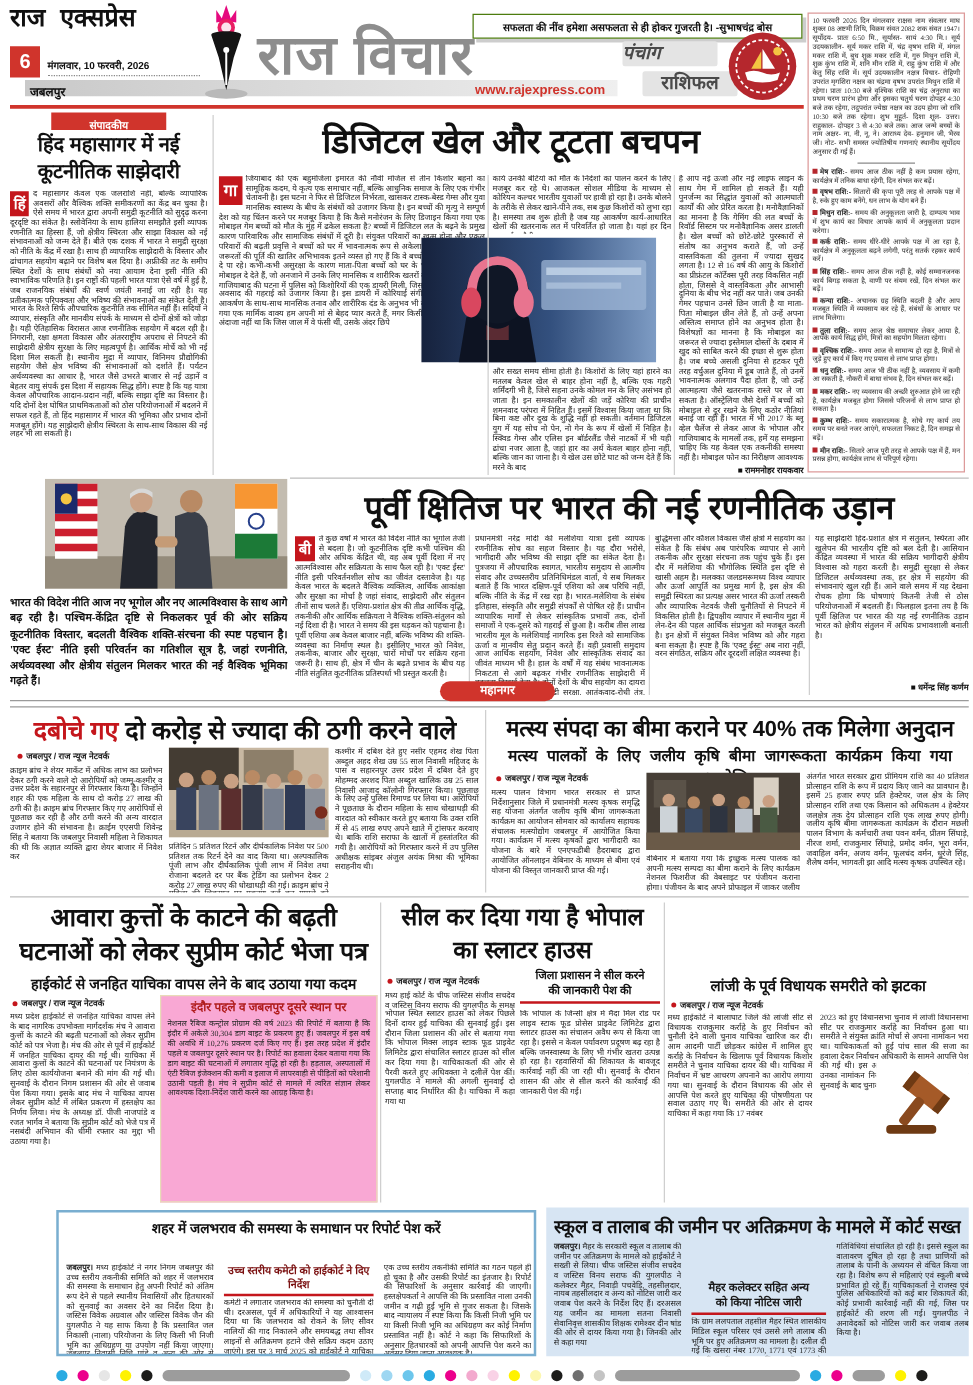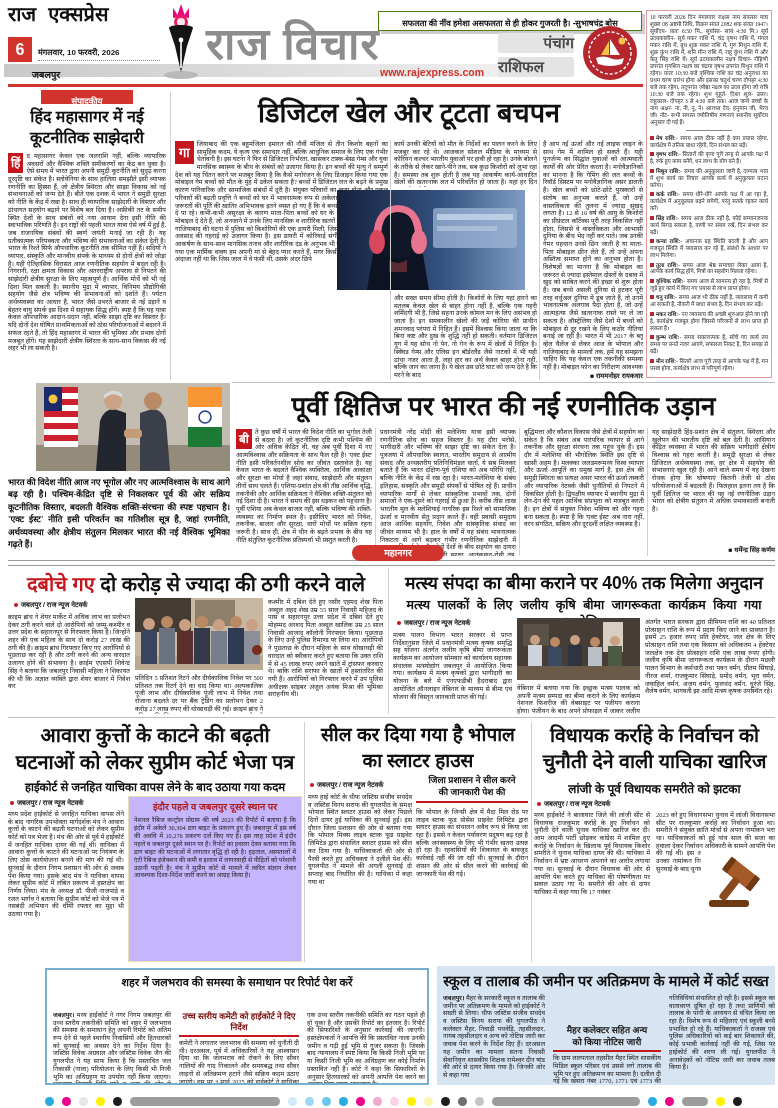--- a/index.html
+++ b/index.html
@@ -24,21 +24,21 @@
   .mbar{display:inline-block;height:9px;border-radius:5px;background:#9c9c9c;margin-right:4px;vertical-align:middle;}
 </style>
 </head>
 <body>
 
 <div id="page">
 
   <div class="abs hl" style="left:8px;top:0;width:152px;font-size:20px;font-family:Liberation Mono, monospace;">राज एक्सप्रेस</div>
   <div class="abs" style="left:8px;top:37px;width:24px;height:25px;background:#d0342c;color:#fff;text-align:center;font:bold 16px/25px 'Liberation Sans',sans-serif;">6</div>
   <div class="abs hl" style="left:38px;top:46px;width:122px;font-size:8px;border-bottom:1px dotted #888;padding-bottom:3px;">मंगलवार, 10 फरवरी, 2026</div>
-  <div class="abs" style="left:4px;top:64px;width:474px;height:13px;background:linear-gradient(90deg,#c9c9c9,#efefef);padding-left:24px;">
+  <div class="abs" style="left:20px;top:64px;width:474px;height:13px;background:linear-gradient(90deg,#c9c9c9,#efefef);">
     <span class="hl" style="font-size:9.5px;padding-left:4px;line-height:13px;display:inline-block;">जबलपुर</span>
   </div>
 
   <div class="abs" style="left:161px;top:2px;width:40px;height:80px;">
     <svg width="40" height="80" viewBox="0 0 40 80">
       <ellipse cx="20" cy="73" rx="17" ry="4" fill="#b9b9b9"></ellipse>
       <path d="M20 2 L16 14 L24 14 Z" fill="#e5097f"></path>
       <path d="M12 6 L12 16 L18 15 Z" fill="#e5097f"></path>
       <path d="M28 6 L28 16 L22 15 Z" fill="#e5097f"></path>
       <circle cx="20" cy="20" r="7" fill="#e91e63"></circle>
@@ -46,24 +46,24 @@
       <path d="M8 26 C8 22 32 22 32 26 L26 44 L20 70 L14 44 Z" fill="#141414"></path>
       <circle cx="20" cy="38" r="2.4" fill="#fff"></circle>
       <rect x="19.2" y="40" width="1.6" height="26" fill="#fff"></rect>
     </svg>
   </div>
   <div class="abs hl" style="left:206px;top:12px;width:276px;font-size:44px;color:#8d8d8d;letter-spacing:1px;">राज विचार</div>
   <div class="abs hl" style="left:380px;top:66px;width:104px;font-size:10.5px;color:#d0342c;">www.rajexpress.com</div>
   <div class="abs" style="left:378px;top:11px;width:262px;height:18px;border:1px solid #4d7c0f;box-shadow:3px 3px 0 #cdcdcd;background:#fff;text-align:center;">
     <span class="hl" style="font-size:8.2px;line-height:18px;">सफलता की नींव हमेशा असफलता से ही होकर गुजरती है। -सुभाषचंद्र बोस</span>
   </div>
-  <div class="abs" style="left:498px;top:33px;width:76px;height:20px;background:#e4e4e4;border-radius:2px;text-align:right;">
+  <div class="abs" style="left:498px;top:33px;width:76px;height:20px;background:#e4e4e4;border-radius:2px;text-align:left;font-style:italic;">
     <span class="hl" style="font-size:15px;color:#4a4a4a;line-height:20px;">पंचांग</span>
   </div>
-  <div class="abs" style="left:498px;top:57px;width:76px;height:20px;background:#e4e4e4;border-radius:2px;">
+  <div class="abs" style="left:514px;top:57px;width:76px;height:20px;background:#e4e4e4;border-radius:2px;text-align:center;">
     <span class="hl" style="font-size:15px;color:#4a4a4a;line-height:20px;">राशिफल</span>
   </div>
 
   <div class="abs" style="left:582px;top:25px;width:56px;height:56px;">
     <svg width="56" height="56" viewBox="0 0 56 56">
       <circle cx="28" cy="28" r="27" fill="#b5272d"></circle>
       <circle cx="28" cy="28" r="21" fill="none" stroke="#ffffff" stroke-width="1.4" stroke-dasharray="3 2"></circle>
       <path d="M28 14 L28 30 L38 30 Z" fill="#fff"></path>
       <path d="M27 16 L27 30 L19 30 Z" fill="#f4c542"></path>
       <path d="M14 33 Q21 30 28 33 Q35 36 42 33 L40 39 Q28 43 16 39 Z" fill="#fff"></path>
@@ -247,21 +247,21 @@
 
   <div class="abs subhl" style="left:8px;top:779px;width:294px;font-size:11.5px;">हाईकोर्ट से जनहित याचिका वापस लेने के बाद उठाया गया कदम</div>
   <div class="abs hl" style="left:8px;top:722px;width:294px;font-size:20px;line-height:1.35;text-align:center;">
     <div>आवारा कुत्तों के काटने की बढ़ती</div>
     <div>घटनाओं को लेकर सुप्रीम कोर्ट भेजा पत्र</div>
   </div>
   <div class="abs byl" style="left:10px;top:798px;width:116px;">
     <span class="dot"></span><span>जबलपुर / राज न्यूज नेटवर्क</span>
   </div>
   <div class="abs col" style="left:8px;top:810px;width:116px;height:152px;">मध्य प्रदेश हाईकोर्ट से जनहित याचिका वापस लेने के बाद नागरिक उपभोक्ता मार्गदर्शक मंच ने आवारा कुत्तों के काटने की बढ़ती घटनाओं को लेकर सुप्रीम कोर्ट को पत्र भेजा है। मंच की ओर से पूर्व में हाईकोर्ट में जनहित याचिका दायर की गई थी। याचिका में आवारा कुत्तों के काटने की घटनाओं पर नियंत्रण के लिए ठोस कार्ययोजना बनाने की मांग की गई थी। सुनवाई के दौरान निगम प्रशासन की ओर से जवाब पेश किया गया। इसके बाद मंच ने याचिका वापस लेकर सुप्रीम कोर्ट में लंबित प्रकरण में हस्तक्षेप का निर्णय लिया। मंच के अध्यक्ष डॉ. पीजी नाजपांडे व रजत भार्गव ने बताया कि सुप्रीम कोर्ट को भेजे पत्र में नसबंदी अभियान की धीमी रफ्तार का मुद्दा भी उठाया गया है।</div>
-  <div class="abs" style="left:128px;top:796px;width:174px;height:166px;background:#c4b5fd;border:1px solid #e8dcb8;box-sizing:border-box;padding:4px 5px;overflow:hidden;">
+  <div class="abs" style="left:128px;top:796px;width:174px;height:166px;background:#f9a8d4;border:1px solid #e8dcb8;box-sizing:border-box;padding:4px 5px;overflow:hidden;">
     <div style="font:bold 9.5px/1.3 'Liberation Sans',sans-serif;color:#b01c1c;text-align:center;margin-bottom:3px;">इंदौर पहले व जबलपुर दूसरे स्थान पर</div>
     <div style="font-size:6.3px;line-height:1.25;text-align:justify;color:#2a2a2a;">नेशनल रैबिज कन्ट्रोल प्रोग्राम की वर्ष 2023 की रिपोर्ट में बताया है कि इंदौर में अकेले 30,304 डाग बाइट के प्रकरण हुए हैं। जबलपुर में इस वर्ष की अवधि में 10,276 प्रकरण दर्ज किए गए हैं। इस तरह प्रदेश में इंदौर पहले व जबलपुर दूसरे स्थान पर है। रिपोर्ट का हवाला देकर बताया गया कि डाग बाइट की घटनाओं में लगातार वृद्धि हो रही है। हड़ताल, अस्पतालों में एंटी रैबिज इंजेक्शन की कमी व इलाज में लापरवाही से पीड़ितों को परेशानी उठानी पड़ती है। मंच ने सुप्रीम कोर्ट से मामले में त्वरित संज्ञान लेकर आवश्यक दिशा-निर्देश जारी करने का आग्रह किया है।</div>
   </div>
 
   <div class="abs vr" style="left:304px;top:722px;height:240px;"></div>
   <div class="abs hl" style="left:308px;top:722px;width:220px;font-size:19px;line-height:1.35;text-align:center;">
     <div>सील कर दिया गया है भोपाल</div>
     <div>का स्लाटर हाउस</div>
   </div>
   <div class="abs byl" style="left:310px;top:780px;width:104px;">
@@ -270,24 +270,20 @@
   <div class="abs" style="left:416px;top:775px;width:112px;border-bottom:2px solid #c4161c;padding-bottom:3px;">
     <div class="subhl" style="font-size:9px;line-height:1.3;">
       <div>जिला प्रशासन ने सील करने</div>
       <div>की जानकारी पेश की</div>
     </div>
   </div>
   <div class="abs col" style="left:308px;top:793px;width:104px;height:169px;">मध्य हाई कोर्ट के चीफ जस्टिस संजीव सचदेव व जस्टिस विनय सराफ की युगलपीठ के समक्ष भोपाल स्थित स्लाटर हाउस को लेकर पिछले दिनों दायर हुई याचिका की सुनवाई हुई। इस दौरान जिला प्रशासन की ओर से बताया गया कि भोपाल मिक्स लाइव स्टाक फूड प्राइवेट लिमिटेड द्वारा संचालित स्लाटर हाउस को सील कर दिया गया है। याचिकाकर्ता की ओर से पैरवी करते हुए अधिवक्ता ने दलीलें पेश कीं। युगलपीठ ने मामले की अगली सुनवाई दो सप्ताह बाद निर्धारित की है। याचिका में कहा गया था</div>
   <div class="abs col" style="left:416px;top:808px;width:112px;height:154px;">कि भोपाल के जिन्सी क्षेत्र में मैदा मिल रोड पर लाइव स्टाक फूड प्रोसेस प्राइवेट लिमिटेड द्वारा स्लाटर हाउस का संचालन अवैध रूप से किया जा रहा है। इससे न केवल पर्यावरण प्रदूषण बढ़ रहा है बल्कि जनस्वास्थ्य के लिए भी गंभीर खतरा उत्पन्न हो रहा है। रहवासियों की शिकायत के बावजूद कार्रवाई नहीं की जा रही थी। सुनवाई के दौरान शासन की ओर से सील करने की कार्रवाई की जानकारी पेश की गई।</div>
 
   <div class="abs vr" style="left:531px;top:722px;height:240px;"></div>
-  <div class="abs hl" style="left:534px;top:722px;width:241px;font-size:19.5px;line-height:1.35;text-align:center;">
-    <div>विधायक कर्राहे के निर्वाचन को</div>
-    <div>चुनौती देने वाली याचिका खारिज</div>
-  </div>
   <div class="abs subhl" style="left:534px;top:780px;width:241px;font-size:12px;">लांजी के पूर्व विधायक समरीते को झटका</div>
   <div class="abs byl" style="left:537px;top:799px;width:116px;">
     <span class="dot"></span><span>जबलपुर / राज न्यूज नेटवर्क</span>
   </div>
   <div class="abs col" style="left:534px;top:811px;width:116px;height:151px;">मध्य हाईकोर्ट ने बालाघाट जिले की लांजी सीट से विधायक राजकुमार कर्राहे के हुए निर्वाचन को चुनौती देने वाली चुनाव याचिका खारिज कर दी। आम आदमी पार्टी छोड़कर कांग्रेस में शामिल हुए कर्राहे के निर्वाचन के खिलाफ पूर्व विधायक किशोर समरीते ने चुनाव याचिका दायर की थी। याचिका में निर्वाचन में भ्रष्ट आचरण अपनाने का आरोप लगाया गया था। सुनवाई के दौरान विधायक की ओर से आपत्ति पेश करते हुए याचिका की पोषणीयता पर सवाल उठाए गए थे। समरीते की ओर से दायर याचिका में कहा गया कि 17 नवंबर</div>
   <div class="abs col" style="left:656px;top:811px;width:119px;height:151px;">2023 को हुए विधानसभा चुनाव में लांजी विधानसभा सीट पर राजकुमार कर्राहे का निर्वाचन हुआ था। समरीते ने संयुक्त क्रांति मोर्चा से अपना नामांकन भरा था। याचिकाकर्ता को हुई पांच साल की सजा का हवाला देकर निर्वाचन अधिकारी के सामने आपत्ति पेश की गई थी। इस आपत्ति पर निर्वाचन अधिकारी ने उनका नामांकन निरस्त कर दिया था। एकलपीठ ने सुनवाई के बाद चुनाव याचिका खारिज कर दी।</div>
   <div class="abs" style="left:701px;top:848px;width:74px;height:64px;background:#fff;">
     <svg width="74" height="64" viewBox="0 0 74 64">
       <rect width="74" height="64" fill="#ffffff"></rect>
       <g transform="rotate(38 40 26)">

